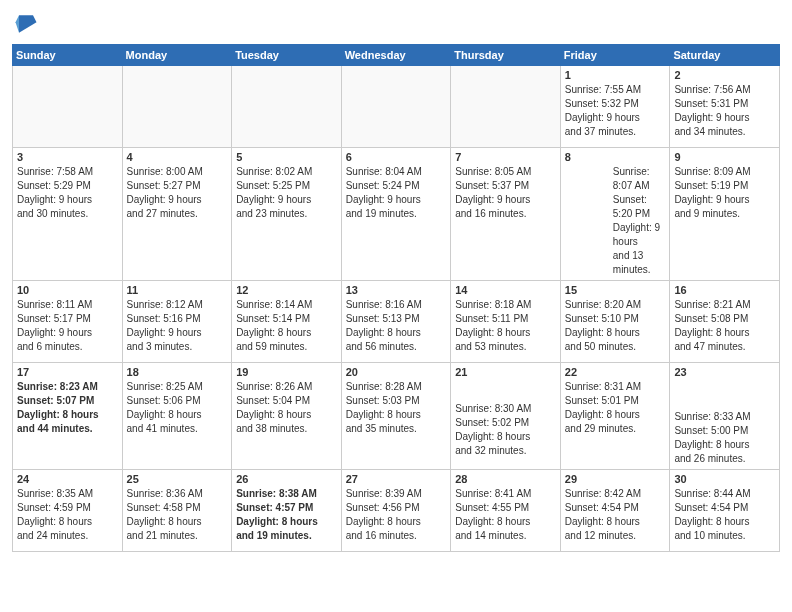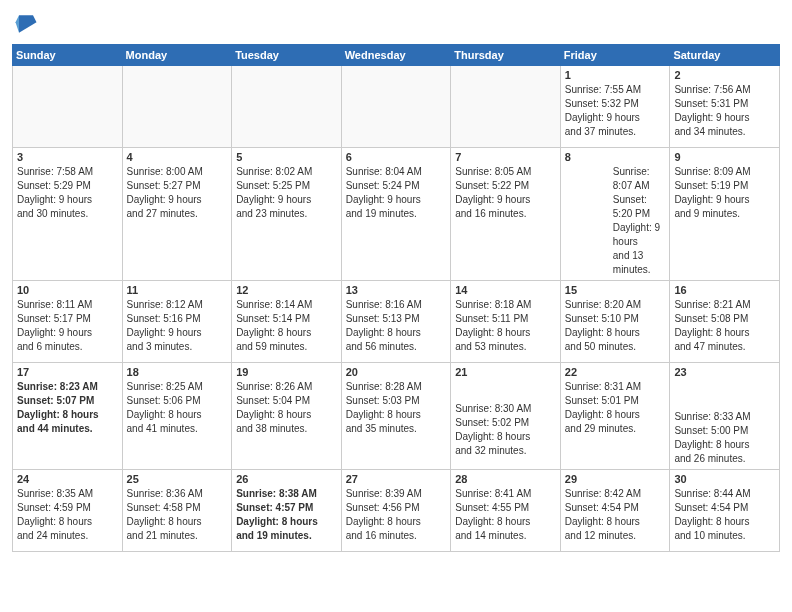--- a/index.html
+++ b/index.html
@@ -171,21 +171,21 @@
           <td>
             <span class="day-num">6</span>
             <div class="day-info" style="white-space: pre-line;">Sunrise: 8:04 AM
 Sunset: 5:24 PM
 Daylight: 9 hours
 and 19 minutes.</div>
           </td>
           <td>
             <span class="day-num">7</span>
             <div class="day-info" style="white-space: pre-line;">Sunrise: 8:05 AM
-Sunset: 5:22 PM
+Sunset: 5:37 PM
 Daylight: 9 hours
 and 16 minutes.</div>
           </td>
           <td>
             <span class="day-num">8</span>
             <div class="day-info" style="white-space: pre-line; margin-left: 48px;">Sunrise: 8:07 AM
 Sunset: 5:20 PM
 Daylight: 9 hours
 and 13 minutes.</div>
           </td>

